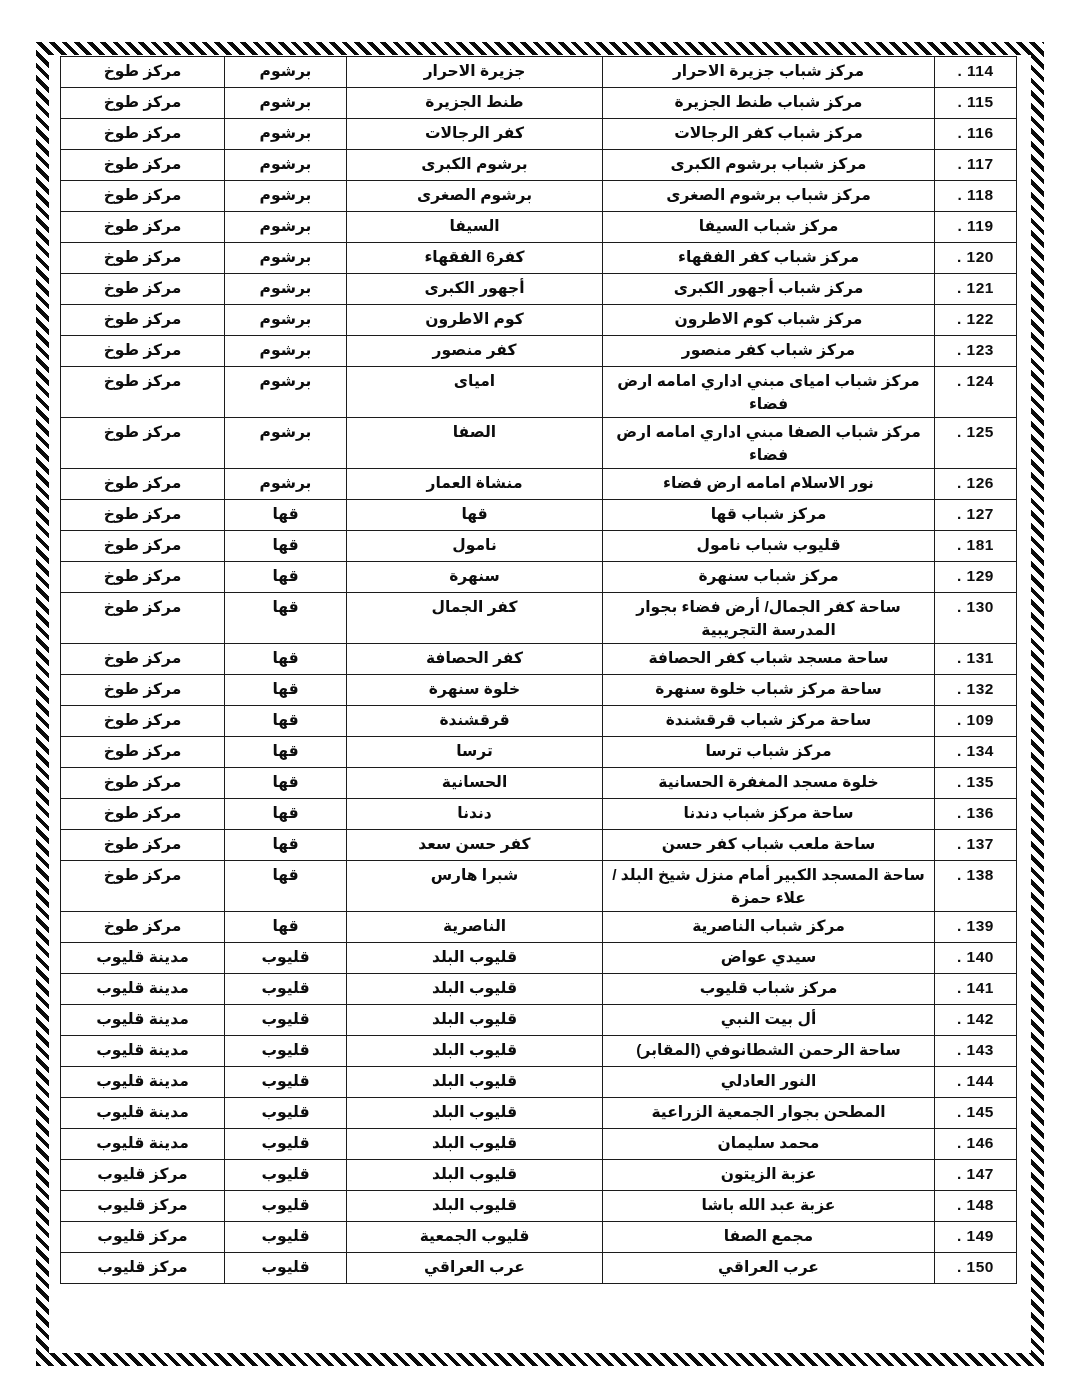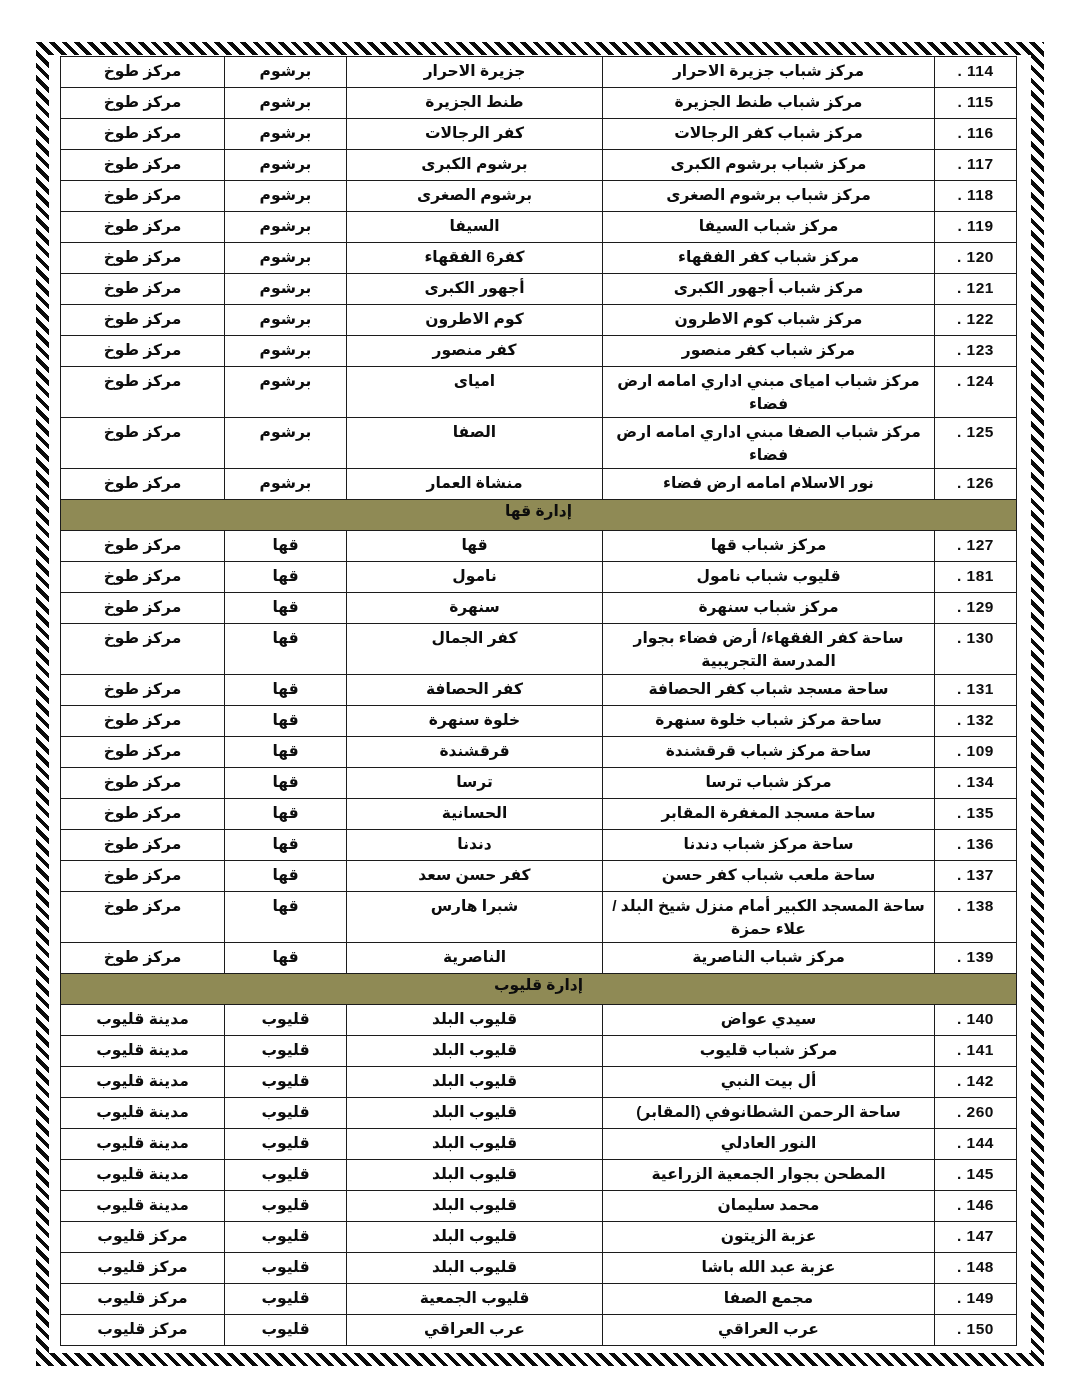--- a/index.html
+++ b/index.html
@@ -155,23 +155,20 @@
           <td class="c-district">برشوم</td>
           <td class="c-center">مركز طوخ</td>
         </tr>
         <tr>
           <td class="c-no">. 126</td>
           <td class="c-name">نور الاسلام امامه ارض فضاء</td>
           <td class="c-village">منشاة العمار</td>
           <td class="c-district">برشوم</td>
           <td class="c-center">مركز طوخ</td>
         </tr>
-        <tr class="section-row">
-          <td colspan="5">إدارة قها</td>
-        </tr>
         <tr>
           <td class="c-no">. 127</td>
           <td class="c-name">مركز شباب قها</td>
           <td class="c-village">قها</td>
           <td class="c-district">قها</td>
           <td class="c-center">مركز طوخ</td>
         </tr>
         <tr>
           <td class="c-no">. 181</td>
           <td class="c-name">قليوب شباب نامول</td>
@@ -181,21 +178,21 @@
         </tr>
         <tr>
           <td class="c-no">. 129</td>
           <td class="c-name">مركز شباب سنهرة</td>
           <td class="c-village">سنهرة</td>
           <td class="c-district">قها</td>
           <td class="c-center">مركز طوخ</td>
         </tr>
         <tr>
           <td class="c-no">. 130</td>
-          <td class="c-name">ساحة كفر الفقهاء/ أرض فضاء   بجوار المدرسة التجريبية</td>
+          <td class="c-name">ساحة كفر الجمال/ أرض فضاء   بجوار المدرسة التجريبية</td>
           <td class="c-village">كفر الجمال</td>
           <td class="c-district">قها</td>
           <td class="c-center">مركز طوخ</td>
         </tr>
         <tr>
           <td class="c-no">. 131</td>
           <td class="c-name">ساحة  مسجد  شباب كفر  الحصافة</td>
           <td class="c-village">كفر الحصافة</td>
           <td class="c-district">قها</td>
           <td class="c-center">مركز طوخ</td>
@@ -216,21 +213,21 @@
         </tr>
         <tr>
           <td class="c-no">. 134</td>
           <td class="c-name">مركز شباب ترسا</td>
           <td class="c-village">ترسا</td>
           <td class="c-district">قها</td>
           <td class="c-center">مركز طوخ</td>
         </tr>
         <tr>
           <td class="c-no">. 135</td>
-          <td class="c-name">ساحة مسجد المغفرة المقابر</td>
+          <td class="c-name">خلوة مسجد المغفرة الحسانية</td>
           <td class="c-village">الحسانية</td>
           <td class="c-district">قها</td>
           <td class="c-center">مركز طوخ</td>
         </tr>
         <tr>
           <td class="c-no">. 136</td>
           <td class="c-name">ساحة مركز شباب دندنا</td>
           <td class="c-village">دندنا</td>
           <td class="c-district">قها</td>
           <td class="c-center">مركز طوخ</td>
@@ -249,23 +246,20 @@
           <td class="c-district">قها</td>
           <td class="c-center">مركز طوخ</td>
         </tr>
         <tr>
           <td class="c-no">. 139</td>
           <td class="c-name">مركز شباب الناصرية</td>
           <td class="c-village">الناصرية</td>
           <td class="c-district">قها</td>
           <td class="c-center">مركز طوخ</td>
         </tr>
-        <tr class="section-row">
-          <td colspan="5">إدارة قليوب</td>
-        </tr>
         <tr>
           <td class="c-no">. 140</td>
           <td class="c-name">سيدي عواض</td>
           <td class="c-village">قليوب البلد</td>
           <td class="c-district">قليوب</td>
           <td class="c-center">مدينة قليوب</td>
         </tr>
         <tr>
           <td class="c-no">. 141</td>
           <td class="c-name">مركز شباب قليوب</td>
@@ -274,21 +268,21 @@
           <td class="c-center">مدينة قليوب</td>
         </tr>
         <tr>
           <td class="c-no">. 142</td>
           <td class="c-name">أل بيت النبي</td>
           <td class="c-village">قليوب البلد</td>
           <td class="c-district">قليوب</td>
           <td class="c-center">مدينة قليوب</td>
         </tr>
         <tr>
-          <td class="c-no">. 260</td>
+          <td class="c-no">. 143</td>
           <td class="c-name">ساحة الرحمن الشطانوفي (المقابر)</td>
           <td class="c-village">قليوب البلد</td>
           <td class="c-district">قليوب</td>
           <td class="c-center">مدينة قليوب</td>
         </tr>
         <tr>
           <td class="c-no">. 144</td>
           <td class="c-name">النور العادلي</td>
           <td class="c-village">قليوب البلد</td>
           <td class="c-district">قليوب</td>

